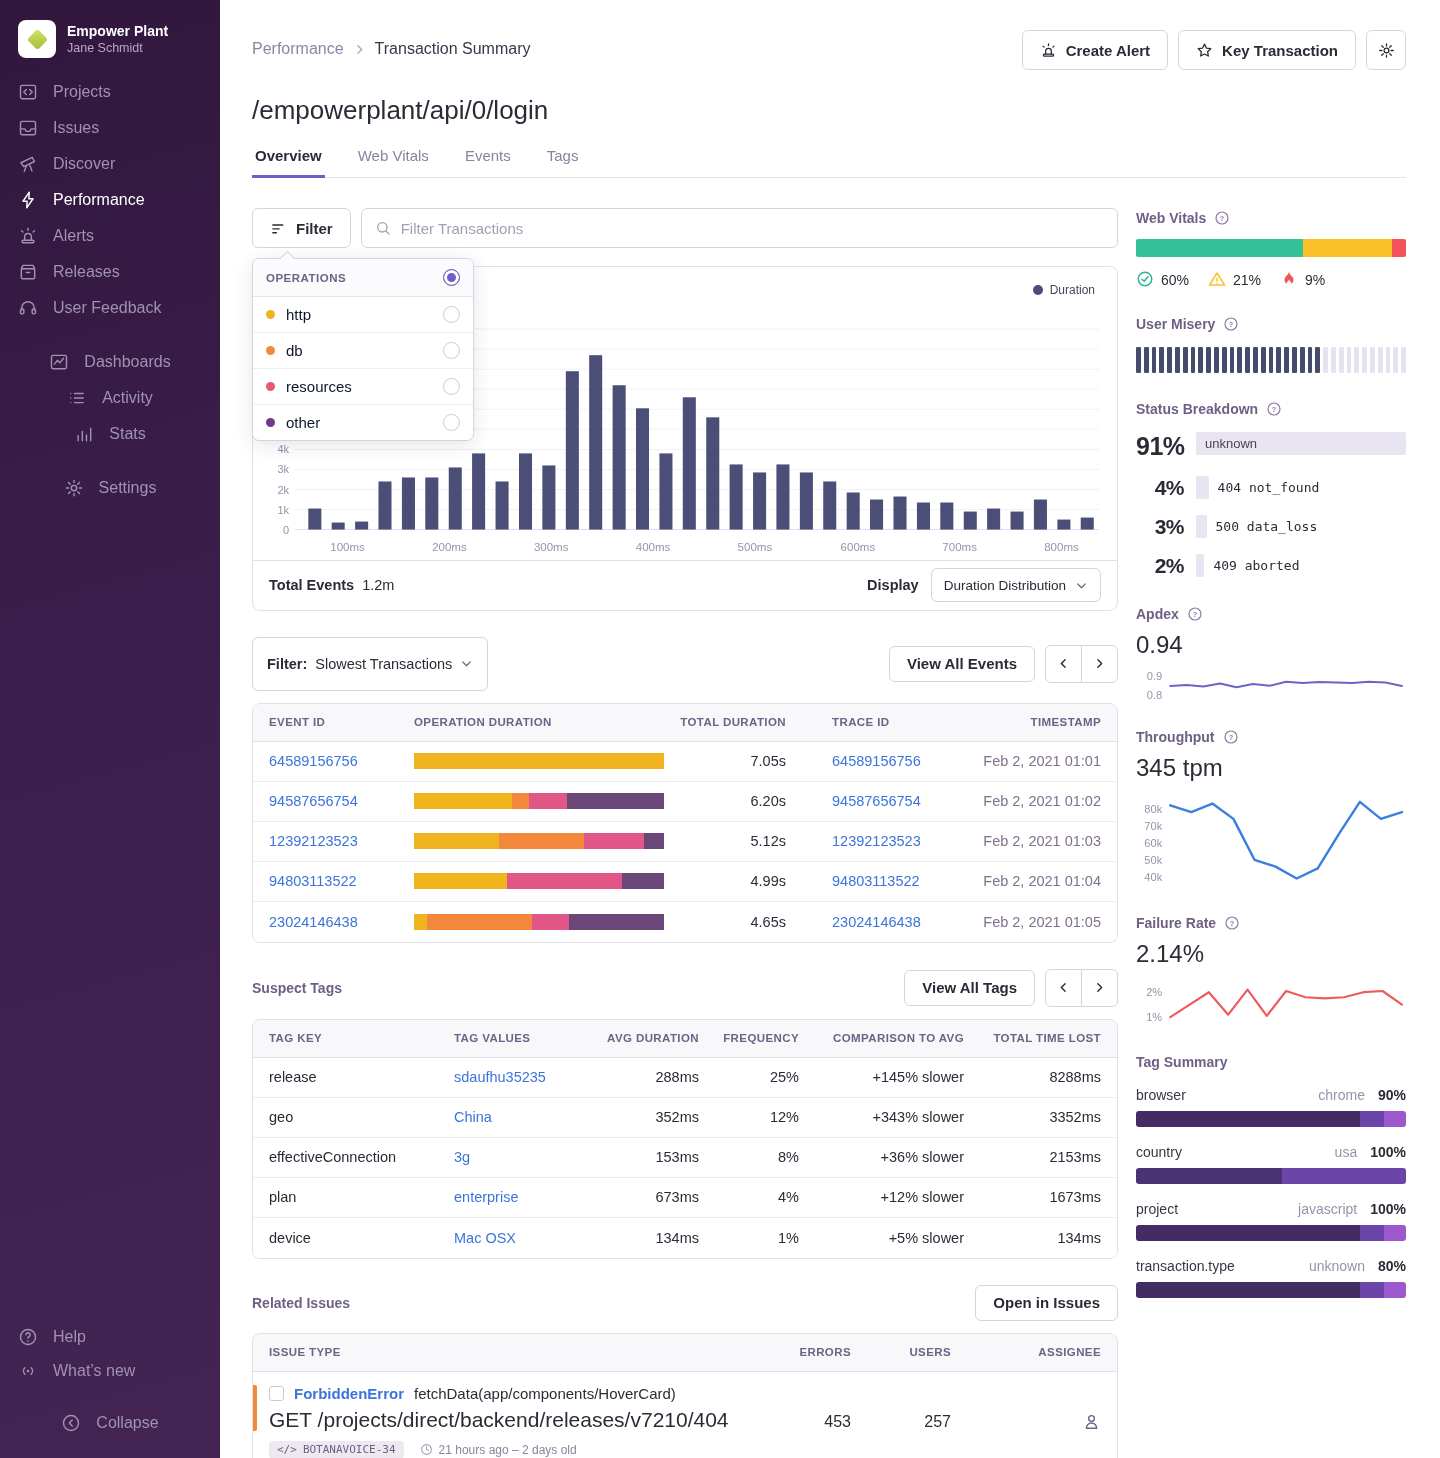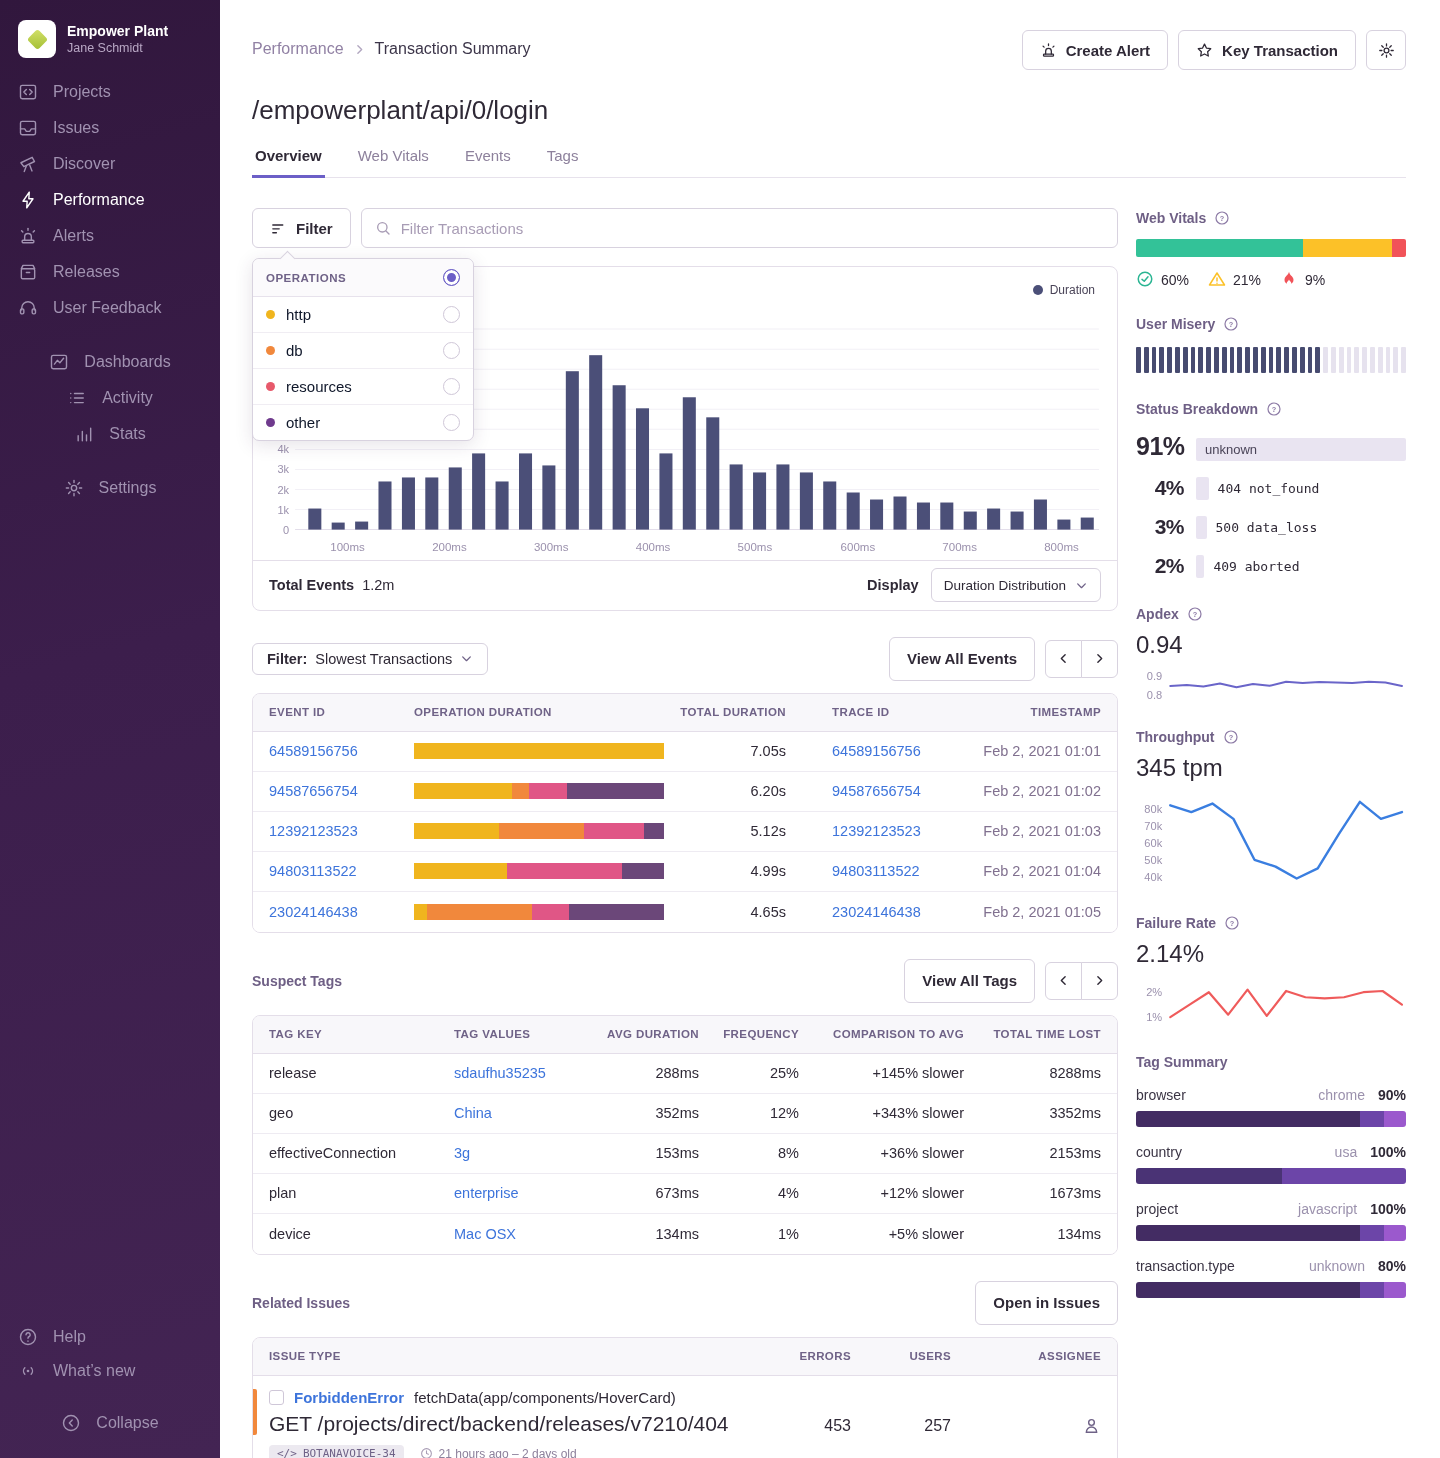--- a/index.html
+++ b/index.html
@@ -89,24 +89,24 @@
   .tf-left { display:flex; gap:8px; align-items:center; font-size:14.5px; }
   .tf-right { display:flex; gap:12px; align-items:center; font-size:14.5px; }
   .bold { font-weight:bold; }
   .display-select { display:flex; align-items:center; gap:9px; border:1px solid #d8d2df;
             border-radius:6px; height:34px; padding:0 12px; font-size:13.5px; cursor:pointer; }
   .chev-sm { width:13px; height:13px; color:#6f6287; }
 
   
   .section-head { display:flex; justify-content:space-between; align-items:center; margin-top:26px; }
   .section-title { font-size:14px; font-weight:bold; color:#6e5f85; }
-  .select-box { display:flex; align-items:center; gap:8px; height:32px; padding:0 14px;
+  .select-box { display:flex; align-items:center; gap:8px; height:54px; padding:0 14px;
             border:1px solid #d8d2df; border-radius:6px; font-size:14.5px; background:#fff; cursor:pointer; }
   .head-actions { display:flex; gap:10px; align-items:center; }
-  .btn-s { height:44px; }
+  .btn-s { height:36px; }
   .pager { display:flex; }
   .pg { width:37px; height:38px; border:1px solid #d8d2df; background:#fff; display:flex;
         align-items:center; justify-content:center; cursor:pointer; color:#2f2936; }
   .pg:first-child { border-radius:6px 0 0 6px; }
   .pg:last-child { border-radius:0 6px 6px 0; margin-left:-1px; }
   .pgicon { width:13px; height:13px; }
 
   .table-card { margin-top:12px; border:1px solid #e4dee9; border-radius:8px; overflow:hidden; }
   .thead, .trow { display:grid; align-items:center; padding:0 16px; }
   .thead { background:#f8f7fa; border-bottom:1px solid #e4dee9; height:38px;
@@ -144,21 +144,21 @@
   .widget { margin-top:28px; }
   .widget.first { margin-top:2px; }
   .widget-title { display:flex; align-items:center; gap:8px; font-size:14px; font-weight:bold; color:#6e5f85; }
   .qmark { width:16px; height:16px; color:#8d7ba6; cursor:pointer; }
   .wv-bar { margin-top:13px; height:18px; border-radius:2px; overflow:hidden; display:flex; }
   .wv-legend { display:flex; gap:19px; margin-top:13px; font-size:14px; color:#2f2936; align-items:center; }
   .wv-item { display:flex; align-items:flex-end; gap:7px; }
   .lgic { width:18px; height:18px; }
   .misery-bar { margin-top:15px; display:flex; gap:3px; height:26px; }
   .m-seg { flex:1; border-radius:1px; }
-  .sb-row { display:flex; align-items:flex-end; gap:12px; margin-top:15px; }
+  .sb-row { display:flex; align-items:flex-start; gap:12px; margin-top:15px; }
   .sb-pct { width:48px; text-align:right; font-size:21px; font-weight:bold; letter-spacing:-.5px; }
   .sb-row.first .sb-pct { font-size:25px; }
   .sb-wrap { flex:1; display:flex; align-items:center; gap:9px; min-width:0; }
   .sb-bar { height:23px; background:#e9e4f1; border-radius:2px; position:relative; flex-shrink:0; }
   .sb-label-in { position:absolute; left:9px; top:0; line-height:23px; font-size:13px; color:#4a4458; white-space:nowrap; }
   .sb-label-out { font-family:"DejaVu Sans Mono", monospace; font-size:13px; color:#2f2936; white-space:nowrap; }
   .big-value { font-size:24px; margin-top:9px; color:#2f2936; }
   .spark { margin-top:10px; }
   .ts-row { margin-top:17px; }
   .ts-head { display:flex; align-items:baseline; font-size:14px; }

